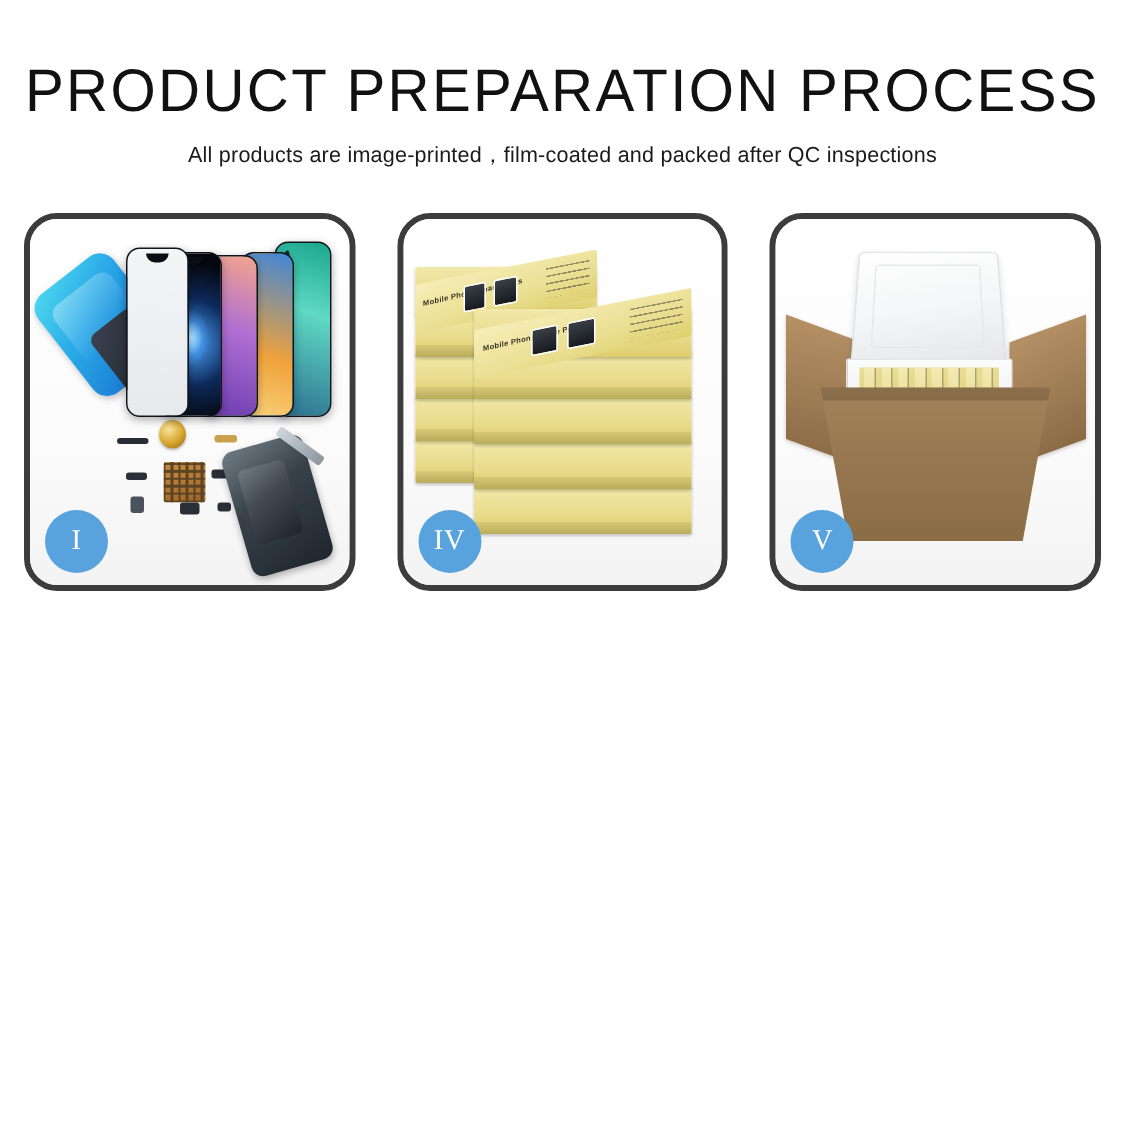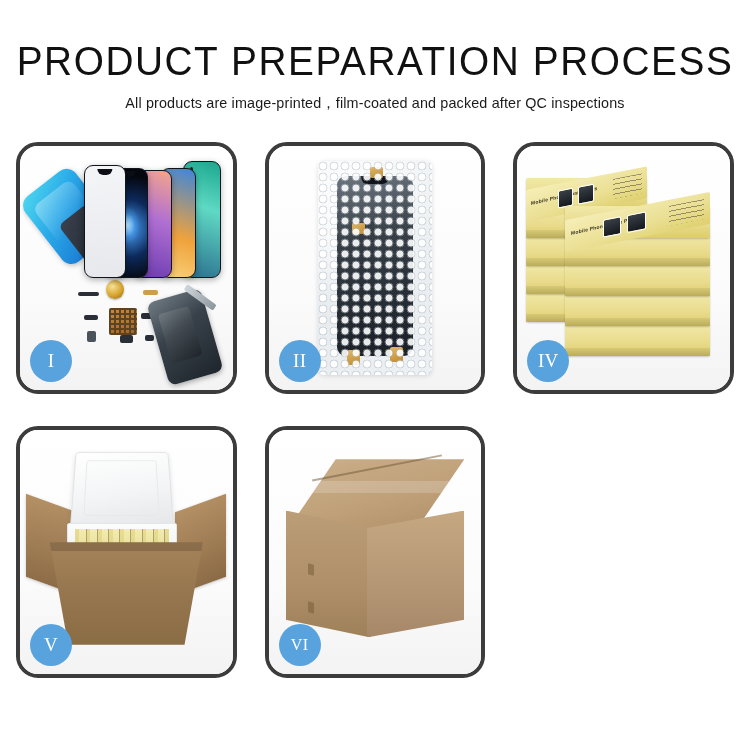--- a/index.html
+++ b/index.html
@@ -541,35 +541,20 @@
           <div class="part" style="left:50%;top:56%;width:6%;height:6%;"></div>
           <div class="back-housing"></div>
           <div class="tweezer"></div>
         </div>
 
       </div>
       <div class="badge">I</div>
       <span class="lbl">Phone display assemblies fanned out with exploded spare parts</span>
     </div>
 
-    <div class="panel">
-      <div class="stage">
-        <div class="bubble-bag">
-          <div class="inner-screen"></div>
-          <div class="flexcable"></div>
-          <div class="tape t1"></div>
-          <div class="tape t2"></div>
-          <div class="tape t3"></div>
-          <div class="tape t4"></div>
-          <div class="bubbles"></div>
-        </div>
-      </div>
-      <div class="badge">II</div>
-      <span class="lbl">Single screen assembly sealed in bubble wrap bag</span>
-    </div>
 
 
     <div class="panel">
       <div class="stage">
         <div class="stack">
 
           <div class="sbox stackL" style="top:62%;height:15%;">
               <span class="edge"></span>
             </div>
           <div class="sbox stackL" style="top:48%;height:15%;">
@@ -634,28 +619,15 @@
             <span class="slat" style="left:76%;"></span>
             <span class="slat" style="left:88%;"></span>
           </div>
         </div>
         <div class="v-carton"></div>
       </div>
       <div class="badge">V</div>
       <span class="lbl">Outer carton with foam cooler packed with yellow boxes</span>
     </div>
 
-    <div class="panel">
-      <div class="stage">
-        <div class="c6-top"></div>
-        <div class="c6-left">
-          <span class="c6-tape t1"></span>
-          <span class="c6-tape t2"></span>
-        </div>
-        <div class="c6-right"></div>
-        <div class="c6-seam"></div>
-      </div>
-      <div class="badge wide">VI</div>
-      <span class="lbl">Sealed brown shipping carton ready for dispatch</span>
-    </div>
 
   </div>
 </div>
 
 </body></html>

